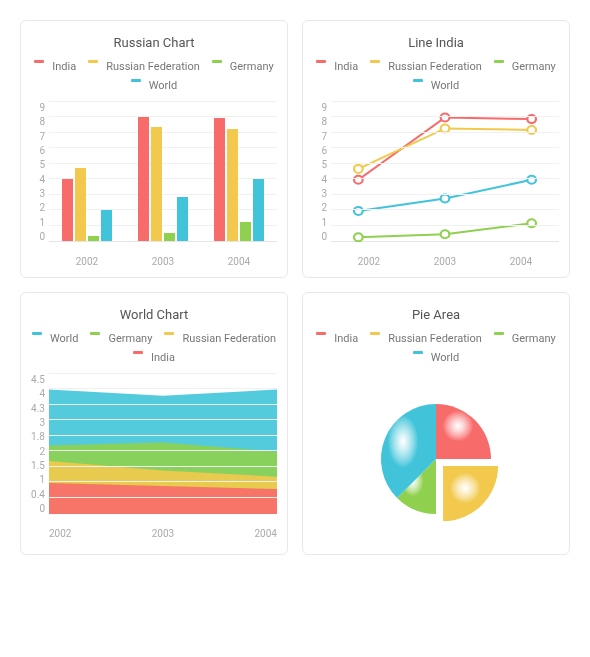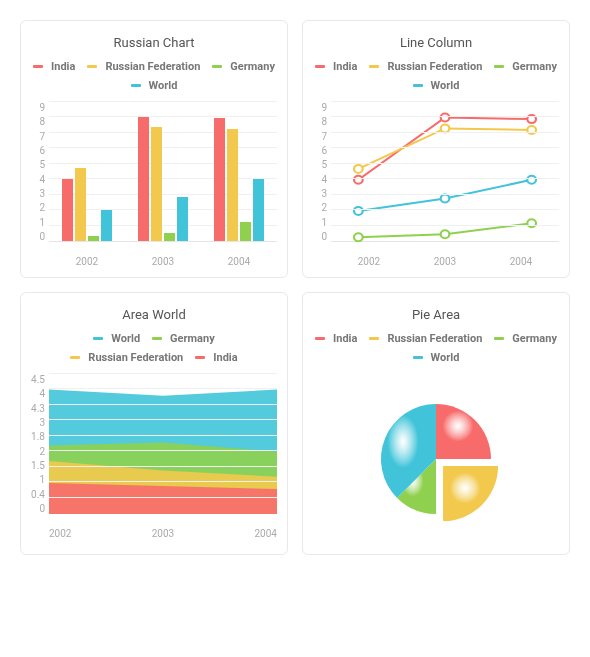--- a/index.html
+++ b/index.html
@@ -29,21 +29,21 @@
   }
   .legend {
     display: flex;
     flex-wrap: wrap;
     justify-content: center;
     gap: 6px 12px;
     font-size: 11px;
     color: #777;
     margin-bottom: 10px;
   }
-  .legend-item { display: flex; align-items: center; gap: 8px; font-weight: bold; }
+  .legend-item { display: flex; gap: 8px; }
   .swatch { width: 10px; height: 3px; border-radius: 1px; }
   .plot {
     position: relative;
     height: 165px;
     display: flex;
   }
   .ylabels {
     display: flex;
     flex-direction: column-reverse;
     justify-content: space-between;
@@ -171,21 +171,21 @@
         </div>
       <div class="xlabels" id="xl-0">
           <span>2002</span>
           <span>2003</span>
           <span>2004</span>
         </div>
     </div>
   </div>
 
   <div class="card">
-    <div class="title">Line Column</div>
+    <div class="title">Line India</div>
     <div class="legend" id="legend-1">
         <div class="legend-item">
           <span class="swatch" style="background: rgb(248, 107, 107);"></span>
           <span>India</span>
         </div>
         <div class="legend-item">
           <span class="swatch" style="background: rgb(242, 201, 76);"></span>
           <span>Russian Federation</span>
         </div>
         <div class="legend-item">
@@ -241,21 +241,21 @@
         </div>
       <div class="xlabels" id="xl-1">
           <span>2002</span>
           <span>2003</span>
           <span>2004</span>
         </div>
     </div>
   </div>
 
   <div class="card">
-    <div class="title">Area World</div>
+    <div class="title">World Chart</div>
     <div class="legend" id="legend-2">
         <div class="legend-item">
           <span class="swatch" style="background: rgb(65, 196, 217);"></span>
           <span>World</span>
         </div>
         <div class="legend-item">
           <span class="swatch" style="background: rgb(143, 209, 79);"></span>
           <span>Germany</span>
         </div>
         <div class="legend-item">

